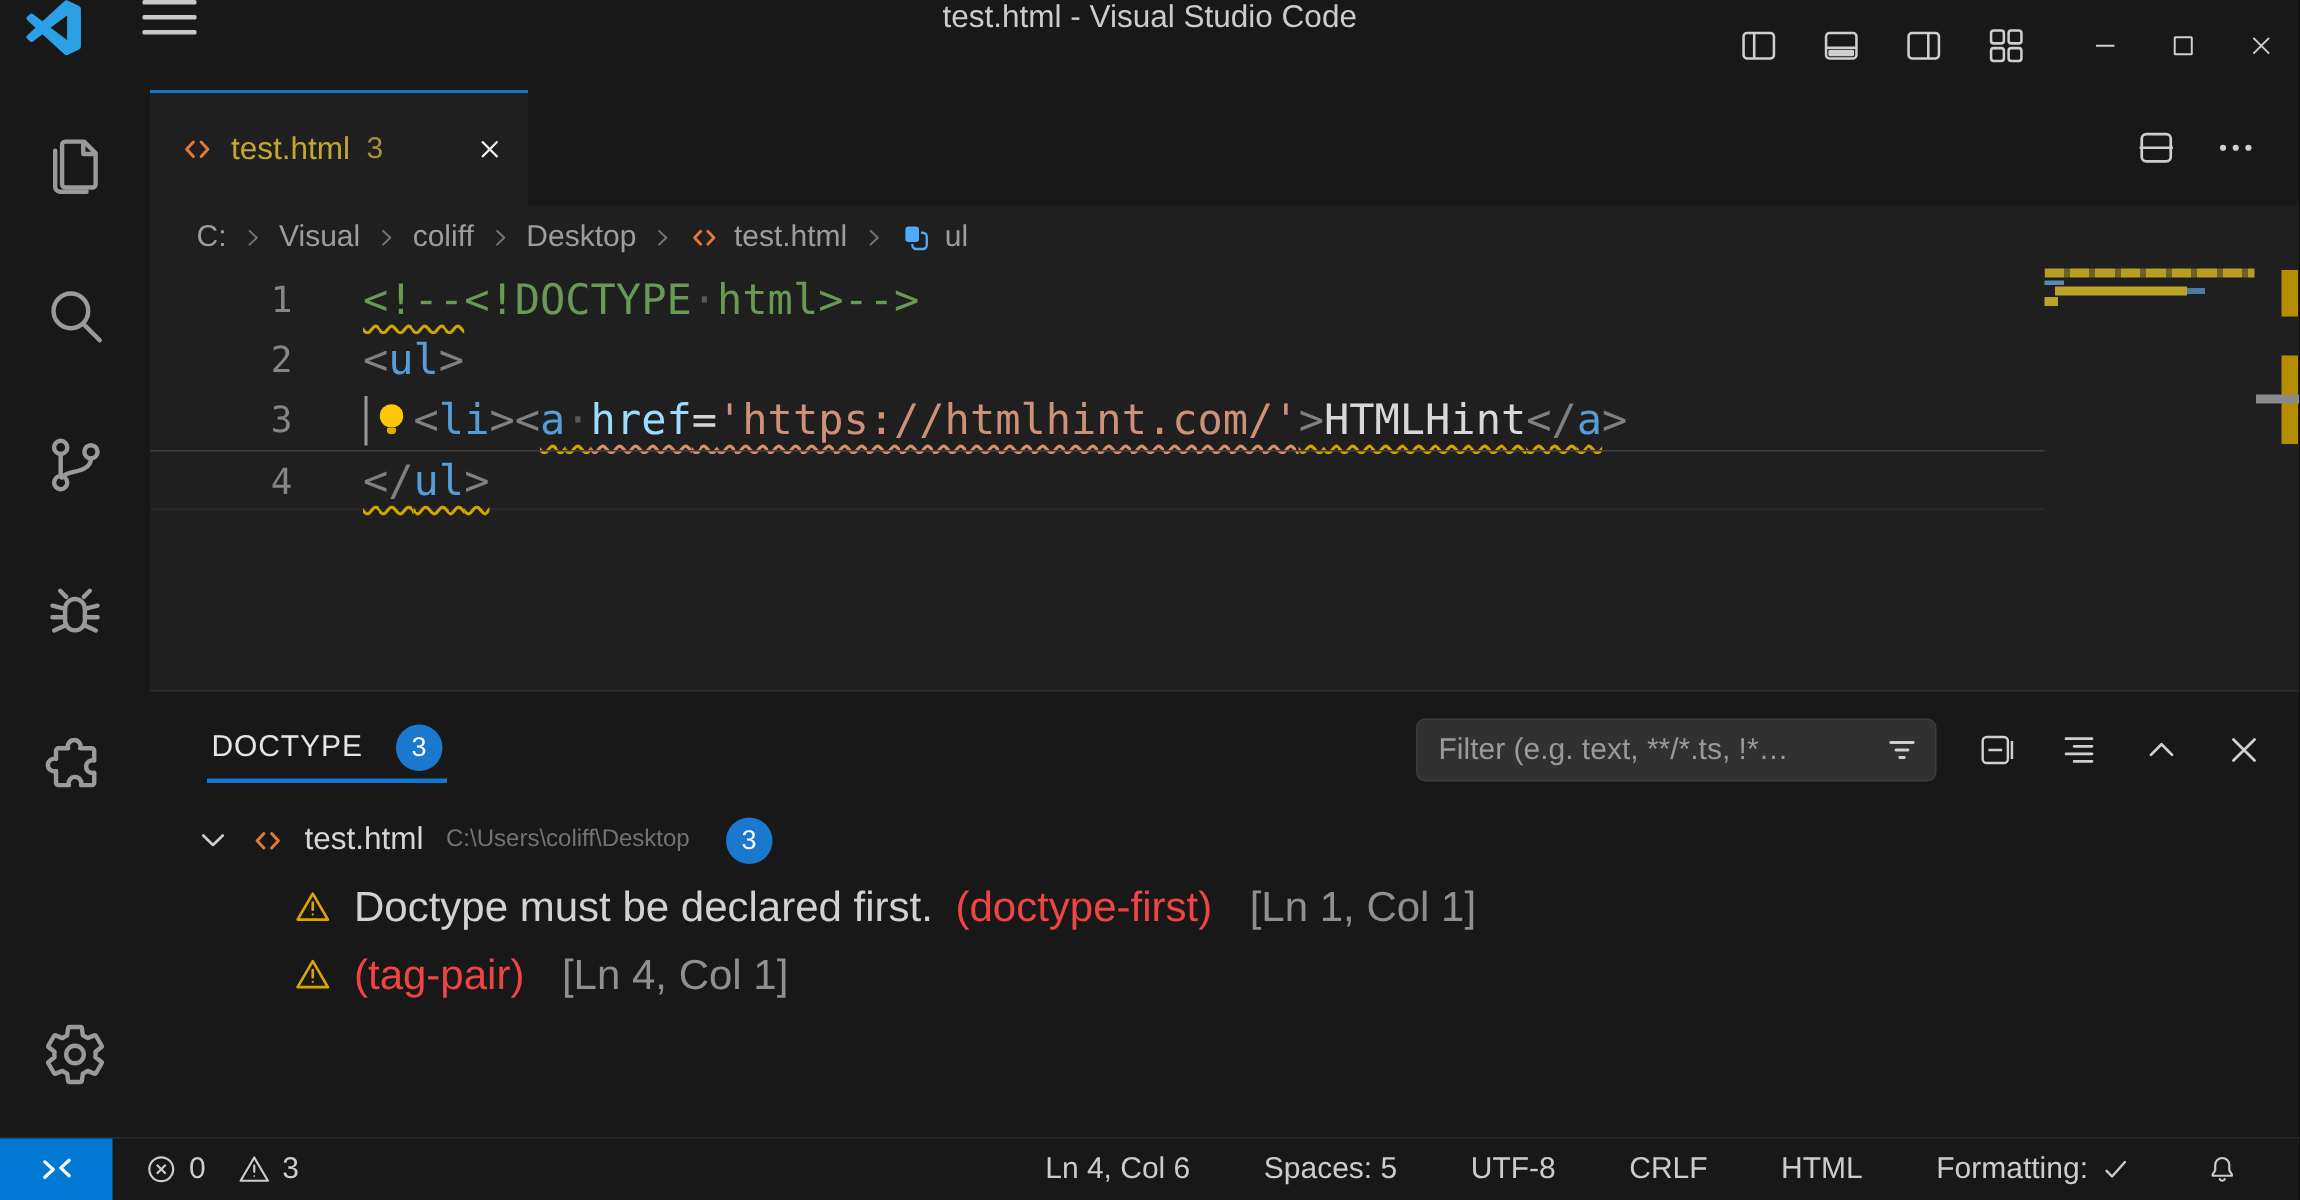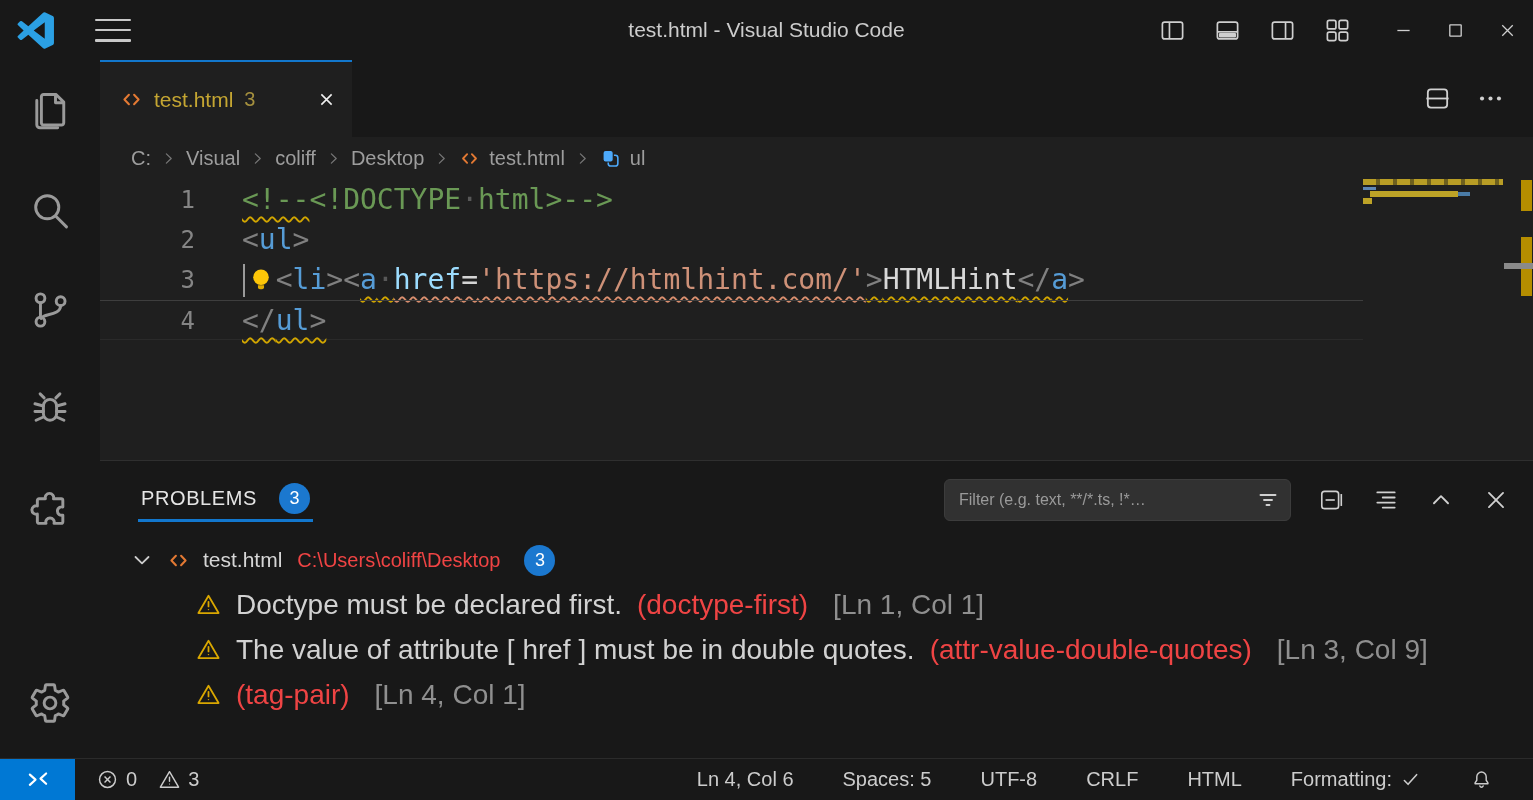--- a/index.html
+++ b/index.html
@@ -5,21 +5,21 @@
   * { margin:0; padding:0; box-sizing:border-box; }
   html,body { background:#000; }
   #root {
     position:relative; width:1533px; height:800px; overflow:hidden;
     background:#1f1f1f; font-family:"Liberation Sans", sans-serif; color:#cccccc;
     -webkit-font-smoothing:antialiased;
   }
   svg { display:block; }
 
   
-  .titlebar { position:absolute; top:0; left:0; right:0; height:60px; background:#181818; display:flex; align-items:center; z-index:5; }
+  .titlebar { position:absolute; top:0; left:0; right:0; height:60px; background:#181818; display:flex; z-index:5; }
   .vscode-logo { width:37px; height:37px; margin-left:17px; }
   .hamburger { width:36px; height:23px; margin-left:41px; display:flex; flex-direction:column; justify-content:space-between; cursor:pointer; }
   .hamburger span { display:block; height:2.6px; background:#c9c9c9; border-radius:1px; }
   .titlebar-title { position:absolute; left:0; right:0; text-align:center; font-size:21px; color:#cccccc; pointer-events:none; }
   .titlebar-right { margin-left:auto; display:flex; align-items:center; height:100%; }
   .layout-icons { display:flex; align-items:center; gap:28px; margin-right:26px; }
   .layout-icons svg { width:27px; height:27px; color:#cfcfcf; cursor:pointer; }
   .win-btn { width:52px; height:60px; display:flex; align-items:center; justify-content:center; color:#cfcfcf; cursor:pointer; }
   .win-btn svg { width:21px; height:21px; }
 
@@ -78,31 +78,31 @@
   .rl2 { top:59px; height:59px; }
   .rl-cursor { position:absolute; left:1px; top:85px; width:29px; height:6px; background:#8a8a8a; }
 
   
   .panel { position:absolute; left:100px; right:0; top:460px; bottom:42px; background:#181818; border-top:1px solid #2f2f2f; }
   .panel-header { position:relative; height:61px; display:flex; align-items:flex-end; }
   .panel-tab { margin-left:38px; height:44px; display:flex; align-items:center; gap:22px; border-bottom:3px solid #1277cd; padding:0 3px; cursor:pointer; }
   .panel-tab-label { font-size:20px; letter-spacing:0.6px; color:#e5e5e5; }
   .badge-circle { min-width:31px; height:31px; border-radius:50%; background:#1b78cf; color:#ffffff; font-size:18px; display:flex; align-items:center; justify-content:center; }
   .filter-box { position:absolute; left:844px; top:18px; width:347px; height:42px; background:#313131; border:1px solid #3c3c3c; border-radius:6px; display:flex; align-items:center; }
-  .filter-box input { flex:1; min-width:0; background:transparent; border:none; outline:none; color:#bbbbbb; font-size:16px; font-family:"Liberation Sans",sans-serif; padding:0 6px 0 14px; }
+  .filter-box input { flex:1; min-width:0; background:transparent; border:none; outline:none; color:#bbbbbb; font-size:20px; font-family:"Liberation Sans",sans-serif; padding:0 6px 0 14px; }
   .filter-box input::placeholder { color:#9a9a9a; }
   .filter-ico { width:24px; height:24px; color:#cfcfcf; margin-right:10px; flex:none; }
   .panel-actions { position:absolute; right:24px; top:26px; display:flex; gap:29px; color:#d0d0d0; }
   .panel-actions svg { width:26px; height:26px; cursor:pointer; }
   .problems-list { padding-top:16px; }
   .file-row { height:44px; display:flex; align-items:center; padding-left:30px; gap:13px; cursor:pointer; }
   .file-chevron { width:24px; height:24px; color:#cccccc; flex:none; }
   .file-row .html-ico { width:23px; height:23px; flex:none; }
   .file-name { font-size:21px; color:#d6d6d6; }
-  .file-path { font-size:20px; color:#ef4444; margin-left:2px; }
+  .file-path { font-size:16px; color:#737373; margin-left:2px; }
   .file-row .badge-circle { margin-left:11px; }
   .problem-row { height:45px; display:flex; align-items:center; padding-left:96px; gap:15px; font-size:28px; cursor:pointer; }
   .warn-icon { width:25px; height:25px; color:#d9a700; flex:none; }
   .p-msg { color:#d2d2d2; white-space:nowrap; }
   .p-src { color:#ef4444; white-space:nowrap; }
   .p-pos { color:#8f8f8f; white-space:nowrap; margin-left:10px; }
 
   
   .statusbar { position:absolute; left:0; right:0; bottom:0; height:42px; background:#181818; border-top:1px solid #2b2b2b; display:flex; align-items:center; font-size:20px; color:#cccccc; z-index:6; }
   .remote { width:75px; height:100%; background:#0078d4; color:#ffffff; display:flex; align-items:center; justify-content:center; cursor:pointer; }
@@ -306,21 +306,21 @@
   </div>
   <div class="ruler">
     <div class="rl-warn rl1"></div>
     <div class="rl-warn rl2"></div>
     <div class="rl-cursor"></div>
   </div>
 
   <div class="panel">
     <div class="panel-header">
       <div class="panel-tab">
-        <span class="panel-tab-label">PROBLEMS</span>
+        <span class="panel-tab-label">DOCTYPE</span>
         <span class="badge-circle">3</span>
       </div>
       <div class="filter-box">
         <input type="text" placeholder="Filter (e.g. text, **/*.ts, !*…" style="">
         <svg class="filter-ico" viewBox="0 0 24 24" fill="none" stroke="currentColor" stroke-width="1.9" stroke-linecap="round">
             <path d="M4.5 7h15M8 12h8M10.5 17h3"></path>
           </svg>
       </div>
       <div class="panel-actions">
         <svg viewBox="0 0 24 24" fill="none" stroke="currentColor" stroke-width="1.5">
@@ -361,30 +361,20 @@
     <span class="p-msg">Doctype must be declared first.</span>
     <span class="p-src">(doctype-first)</span>
     <span class="p-pos">[Ln 1, Col 1]</span>
   </div>
           <div class="problem-row">
     <svg class="warn-icon" viewBox="0 0 24 24" fill="none" stroke="currentColor" stroke-width="1.7" stroke-linecap="round" stroke-linejoin="round">
               <path d="M12 3.6L21.7 20.2H2.3z"></path>
               <path d="M12 9.4v4.5"></path>
               <circle cx="12" cy="16.9" r="0.7" fill="currentColor" stroke="none"></circle>
             </svg>
-    <span class="p-msg">The value of attribute [ href ] must be in double quotes.</span>
-    <span class="p-src">(attr-value-double-quotes)</span>
-    <span class="p-pos">[Ln 3, Col 9]</span>
-  </div>
-          <div class="problem-row">
-    <svg class="warn-icon" viewBox="0 0 24 24" fill="none" stroke="currentColor" stroke-width="1.7" stroke-linecap="round" stroke-linejoin="round">
-              <path d="M12 3.6L21.7 20.2H2.3z"></path>
-              <path d="M12 9.4v4.5"></path>
-              <circle cx="12" cy="16.9" r="0.7" fill="currentColor" stroke="none"></circle>
-            </svg>
     <span class="p-src">(tag-pair)</span>
     <span class="p-pos">[Ln 4, Col 1]</span>
   </div>
         </div>
     </div>
   </div>
 
   <div class="statusbar">
     <div class="remote">
       <svg viewBox="0 0 24 24" fill="none" stroke="currentColor" stroke-width="2" stroke-linecap="round" stroke-linejoin="round">

